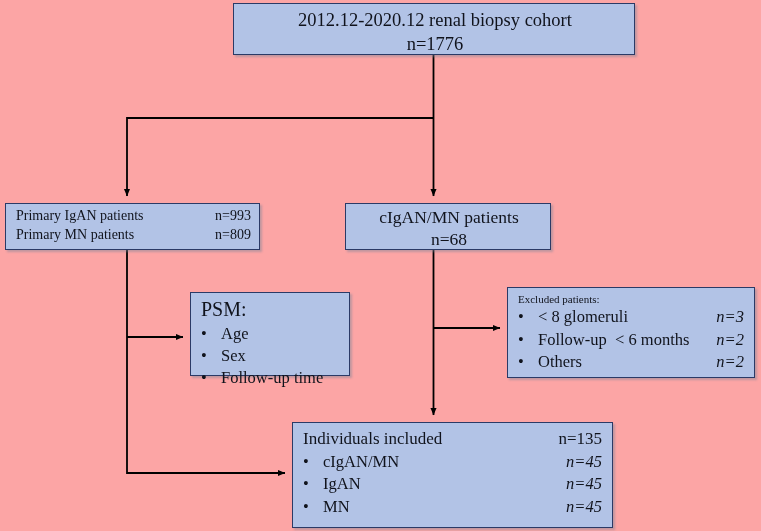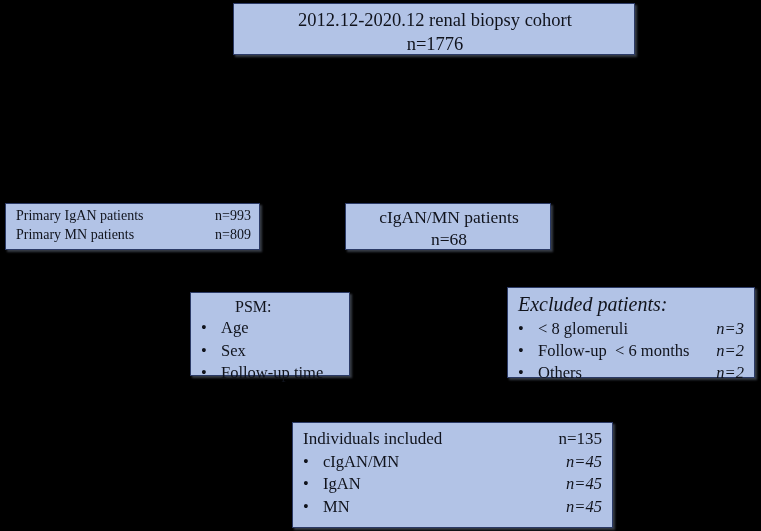--- a/index.html
+++ b/index.html
@@ -5,21 +5,21 @@
 <style>
   html, body {
     margin: 0;
     padding: 0;
     background: #ffffff;
   }
   #canvas {
     position: relative;
     width: 761px;
     height: 531px;
-    background: #000000;
+    background: #fca5a5;
     font-family: "Liberation Serif", "DejaVu Serif", serif;
     overflow: hidden;
   }
   #edges {
     position: absolute;
     left: 0;
     top: 0;
     width: 761px;
     height: 531px;
     pointer-events: none;
@@ -138,39 +138,39 @@
 
   <div class="node center" style="left:345px; top:203px; width:206px; height:47px;">
     <div class="node-inner" style="padding-top:2px;">
       <div class="line">cIgAN/MN patients</div>
       <div class="line">n=68</div>
     </div>
   </div>
 
   <div class="node" style="left:190px; top:292px; width:160px; height:84px;">
     <div class="node-inner" style="padding-top:4px;">
-      <div class="line" style="font-size:16px;margin-left:34px;">PSM:</div>
+      <div class="line" style="font-size:20px;">PSM:</div>
       <div class="bullet-row">
         <span class="dot">•</span>
         <span class="btxt">Age</span>
       </div>
       <div class="bullet-row">
         <span class="dot">•</span>
         <span class="btxt">Sex</span>
       </div>
       <div class="bullet-row">
         <span class="dot">•</span>
         <span class="btxt">Follow-up time</span>
       </div>
     </div>
   </div>
 
   <div class="node" style="left:507px; top:287px; width:248px; height:91px;">
     <div class="node-inner" style="padding-top:4px; padding-right:10px;">
-      <div class="line" style="font-size:20px;font-style:italic;">Excluded patients:</div>
+      <div class="line" style="font-size:11px;">Excluded patients:</div>
       <div class="bullet-row">
         <span class="dot">•</span>
         <span class="btxt">&lt; 8 glomeruli</span>
         <span class="bval">n=3</span>
       </div>
       <div class="bullet-row">
         <span class="dot">•</span>
         <span class="btxt">Follow-up  &lt; 6 months</span>
         <span class="bval">n=2</span>
       </div>

